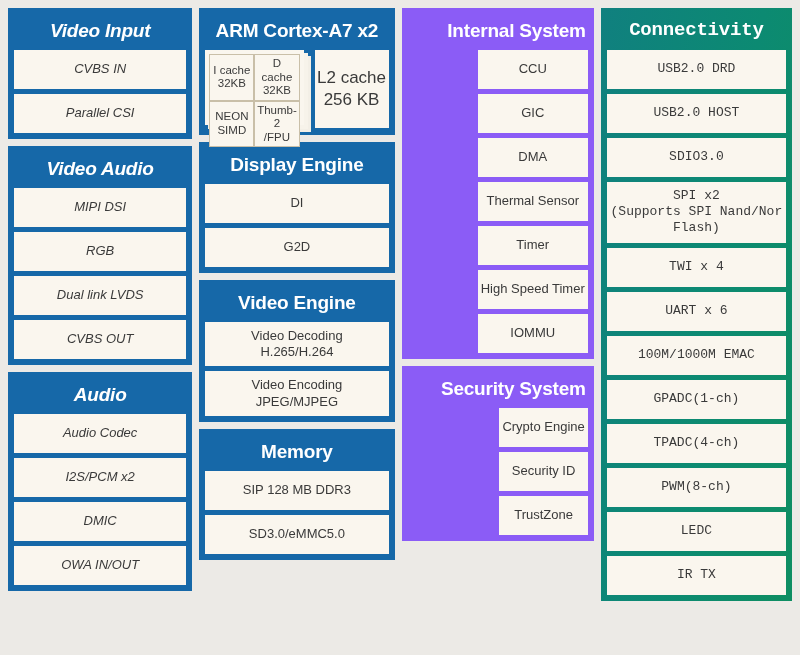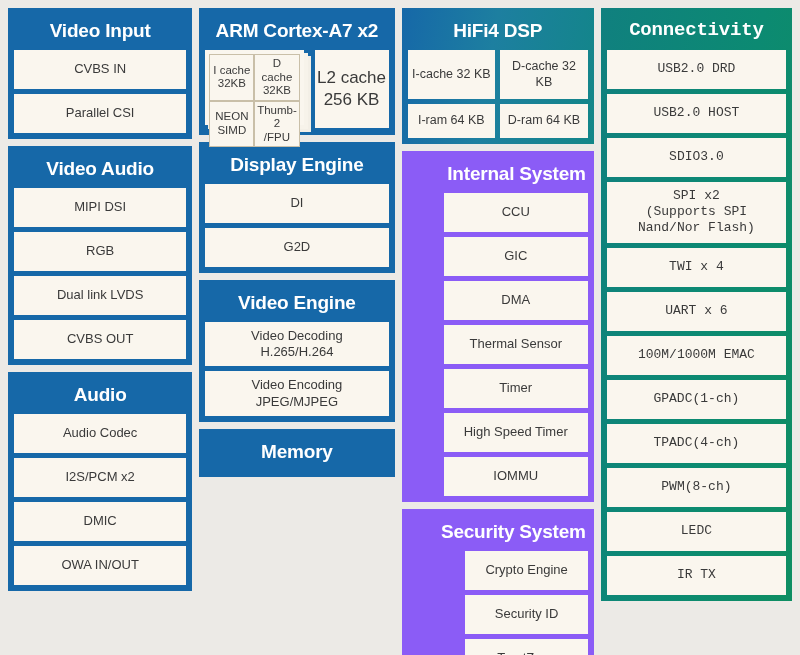--- a/index.html
+++ b/index.html
@@ -26,21 +26,21 @@
     display: flex;
     gap: 7px;
     height: 639px;
     align-items: flex-start;
   }
   .col {
     display: flex;
     flex-direction: column;
     gap: 7px;
   }
-  .col-a { width: 185px; }
+  .col-a { width: 185px; font-style: italic; }
   .col-b { width: 196px; }
   .col-c { width: 193px; }
   .col-d { width: 192px; font-family: Liberation Mono, monospace; }
 
   
   .block {
     background: #1668a8;
     padding: 6px;
     display: flex;
     flex-direction: column;
@@ -67,21 +67,21 @@
 
   .cell {
     background: #faf6ee;
     color: #3a3a3a;
     font-size: 13px;
     text-align: center;
     line-height: 1.25;
     display: flex;
     align-items: center;
     justify-content: center;
-    padding: 6px 20px;
+    padding: 6px 3px;
     white-space: pre-line;
   }
   .cell.tall  { min-height: 39px; }
   .cell.h2    { min-height: 43px; }
 
   
   .arm-body {
     display: flex;
     gap: 7px;
     align-items: stretch;
@@ -223,35 +223,30 @@
         <div class="cells">
           <div class="cell h2">Video Decoding
 H.265/H.264</div>
           <div class="cell h2">Video Encoding
 JPEG/MJPEG</div>
         </div>
       </div>
 
       <div class="block">
         <div class="block-title">Memory</div>
+        <div class="cells">
+          <div class="cell tall">SIP 128 MB DDR3</div>
+          <div class="cell tall">SD3.0/eMMC5.0</div>
+        </div>
       </div>
 
     </div>
 
     <div class="col col-c">
 
-      <div class="block grad-dsp">
-        <div class="block-title">HiFi4 DSP</div>
-        <div class="grid2">
-          <div class="cell">I-cache 32 KB</div>
-          <div class="cell">D-cache 32 KB</div>
-          <div class="cell">I-ram 64 KB</div>
-          <div class="cell">D-ram 64 KB</div>
-        </div>
-      </div>
 
       <div class="block teal">
         <div class="block-title">Internal System</div>
         <div class="cells">
           <div class="cell tall">CCU</div>
           <div class="cell tall">GIC</div>
           <div class="cell tall">DMA</div>
           <div class="cell tall">Thermal Sensor</div>
           <div class="cell tall">Timer</div>
           <div class="cell tall">High Speed Timer</div>

